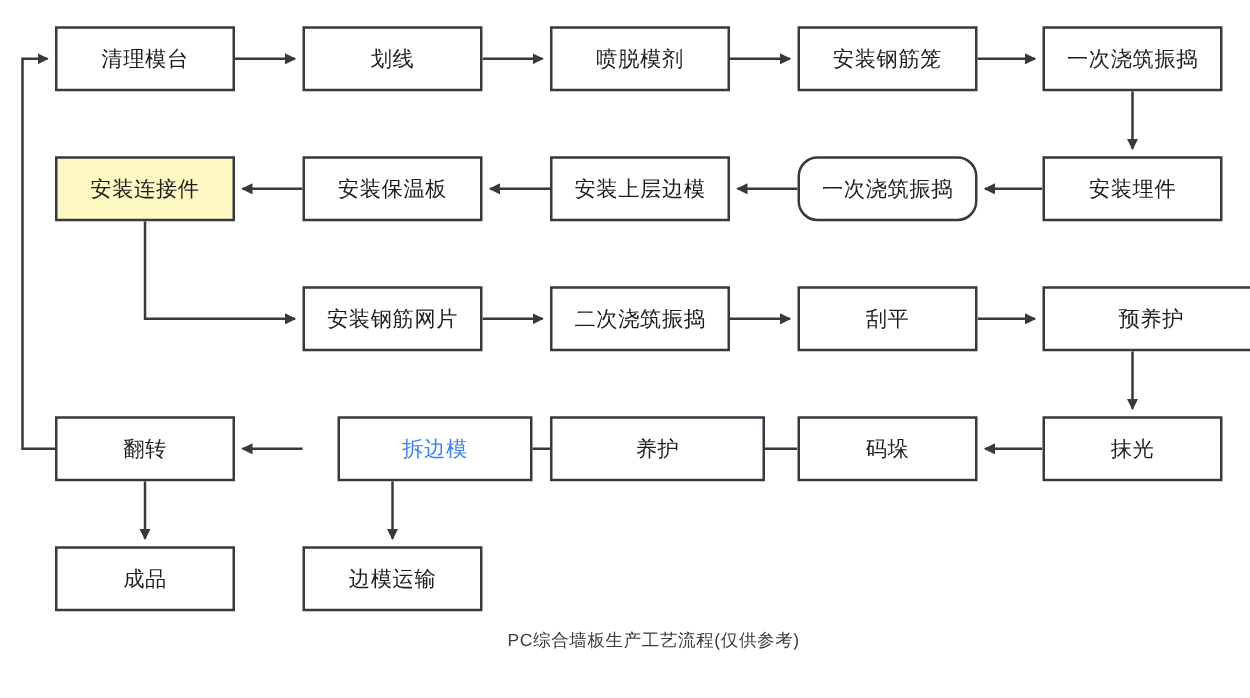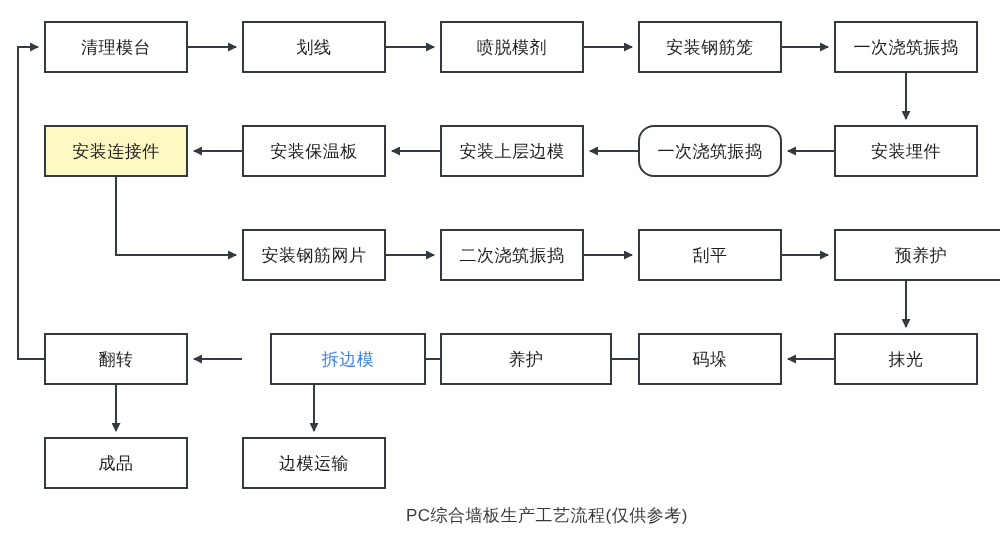--- a/index.html
+++ b/index.html
@@ -38,21 +38,21 @@
     color: #1d1d1d;
     font-size: 17px;
     letter-spacing: 0.5px;
     line-height: 1;
     white-space: nowrap;
     z-index: 2;
   }
   .caption {
     position: absolute;
     color: #3a3a3a;
-    font-size: 17px;
+    font-size: 14px;
     letter-spacing: 0.5px;
     white-space: nowrap;
     z-index: 2;
   }
 </style>
 </head>
 <body>
 
 <div id="canvas">
 

